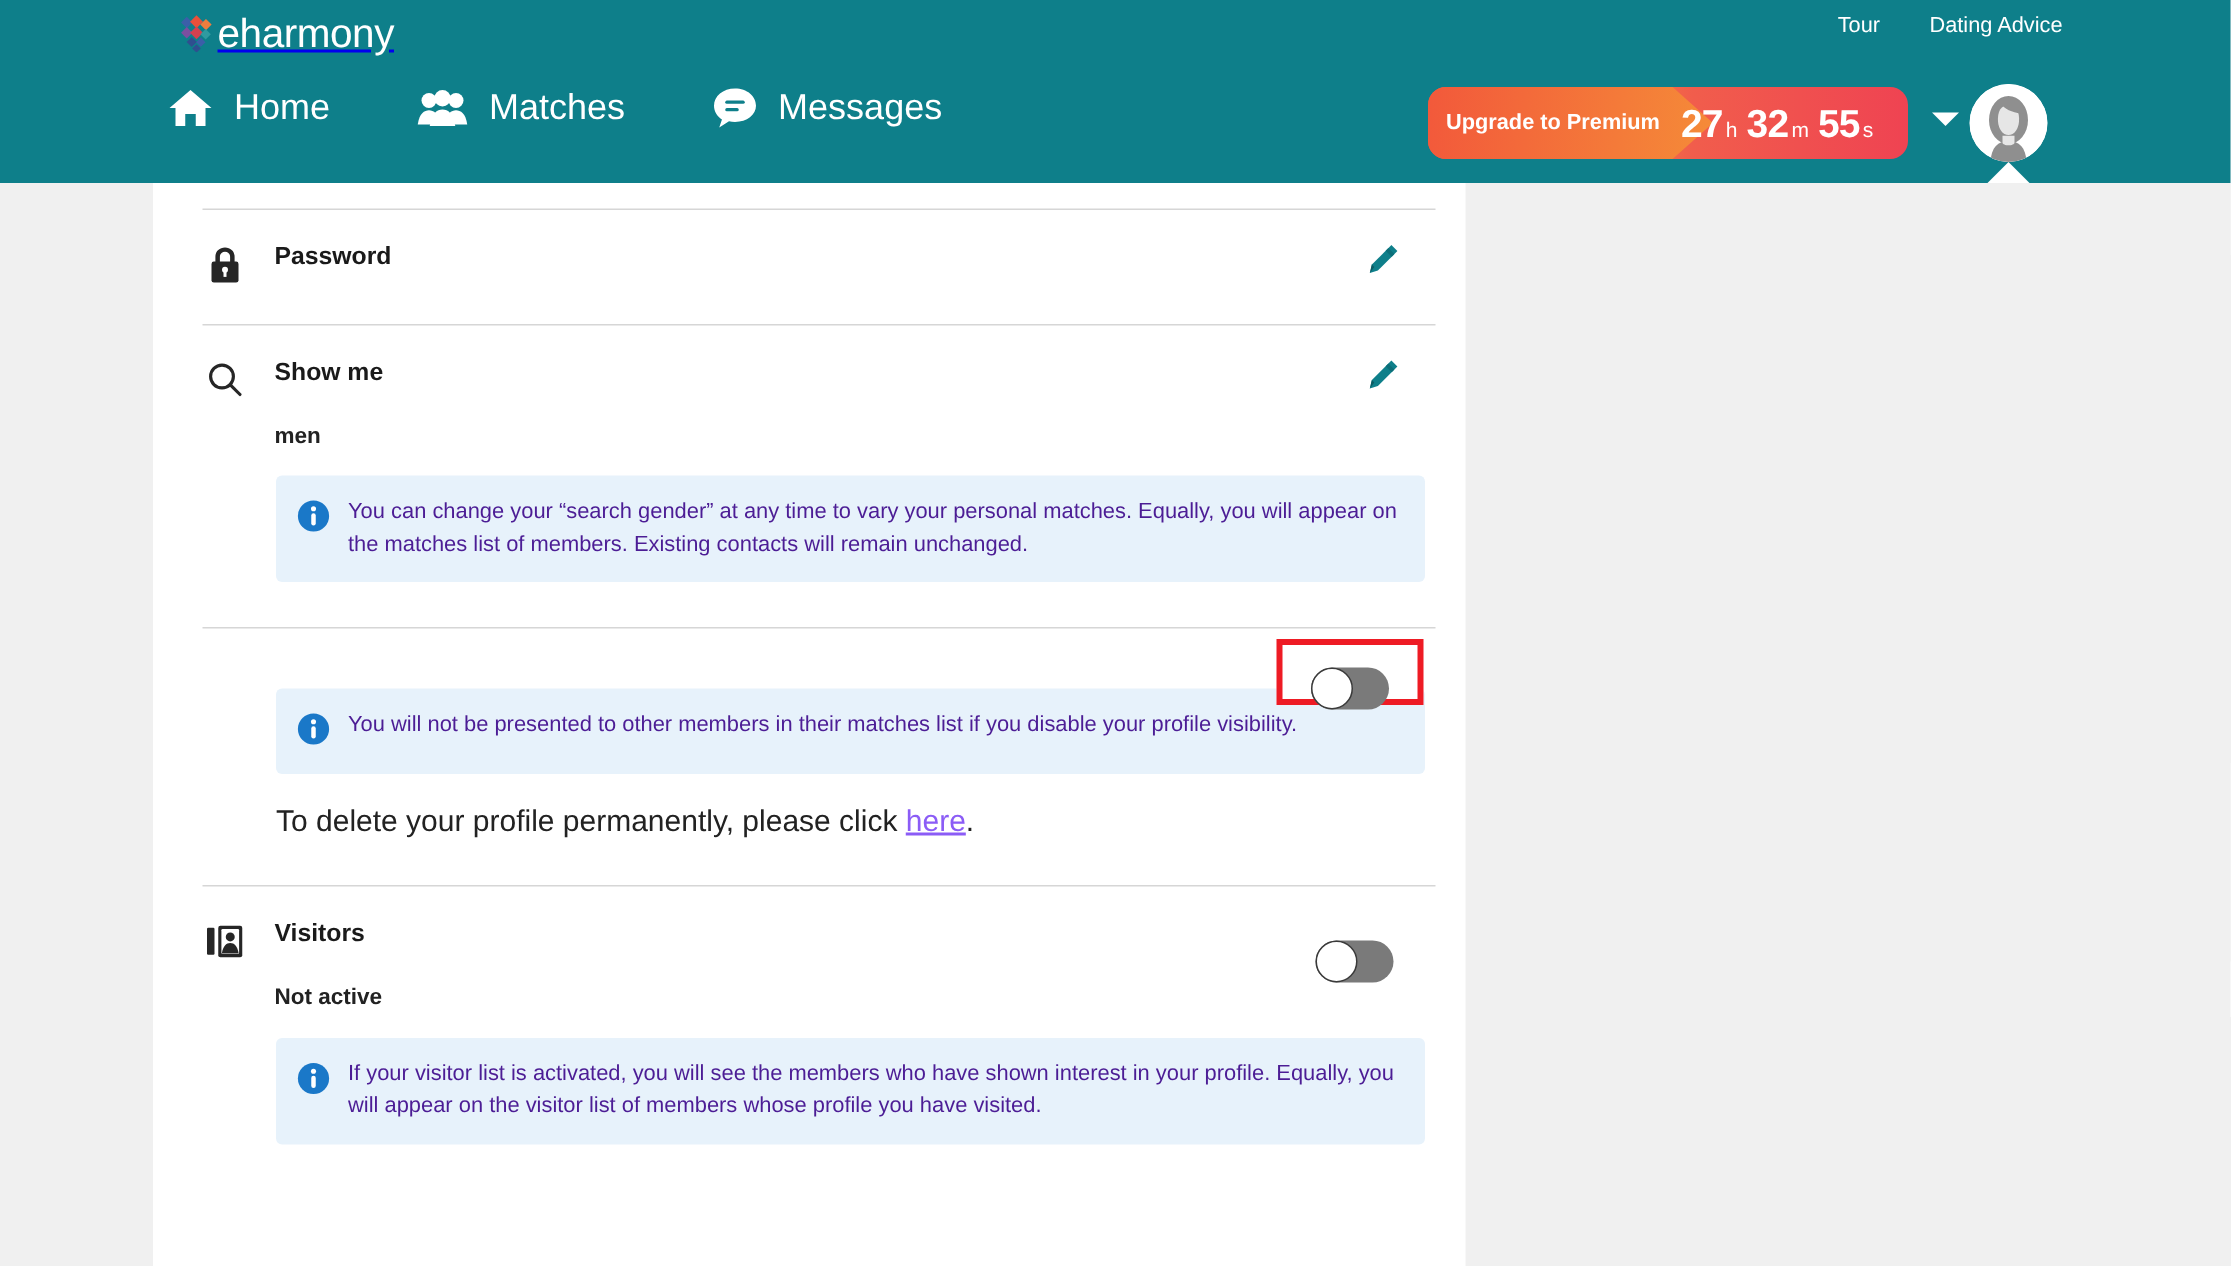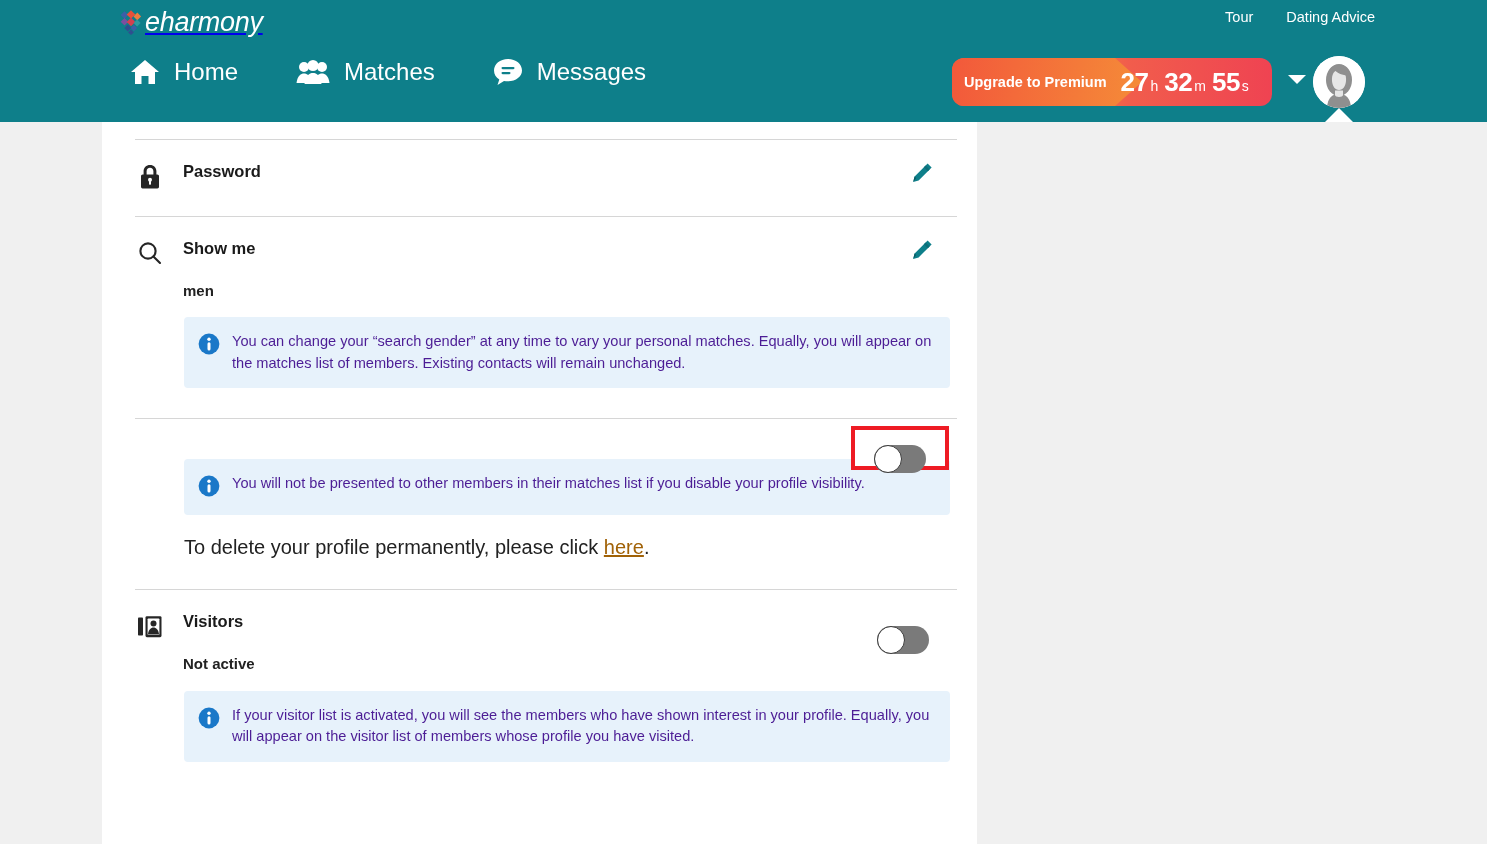--- a/index.html
+++ b/index.html
@@ -33,39 +33,38 @@
     height: 32px;
   }
   .logo-mark { width: 26px; height: 26px; display:block; }
   .logo-text {
     color: #ffffff;
     font-size: 27px;
     letter-spacing: -0.3px;
     margin-left: 1px;
     line-height: 1;
     font-weight: 400;
-    font-style: italic;
   }
   .toplinks {
     position: absolute;
     top: 9px;
     right: 112px;
     display: flex;
     gap: 33px;
     align-items: center;
   }
   .toplinks a {
     color: #ffffff;
     font-size: 14.5px;
     text-decoration: none;
     white-space: nowrap;
   }
   .mainnav {
     position: absolute;
-    left: 130px;
+    left: 112px;
     top: 58px;
     display: flex;
     align-items: center;
     gap: 58px;
   }
   .navitem {
     display: flex;
     align-items: center;
     gap: 14px;
     color: #ffffff;
@@ -261,21 +260,21 @@
     top: 15px;
   }
 
   .deleteline {
     margin: 20px 0 0 49px;
     font-size: 20px;
     color: #222222;
     line-height: 1.2;
   }
   .deleteline a {
-    color: #a16207;
+    color: #8b5cf6;
     text-decoration: underline;
   }
 </style>
 </head>
 <body>
 
 <div class="header">
 
   <a class="logo" href="#">
     <span>

